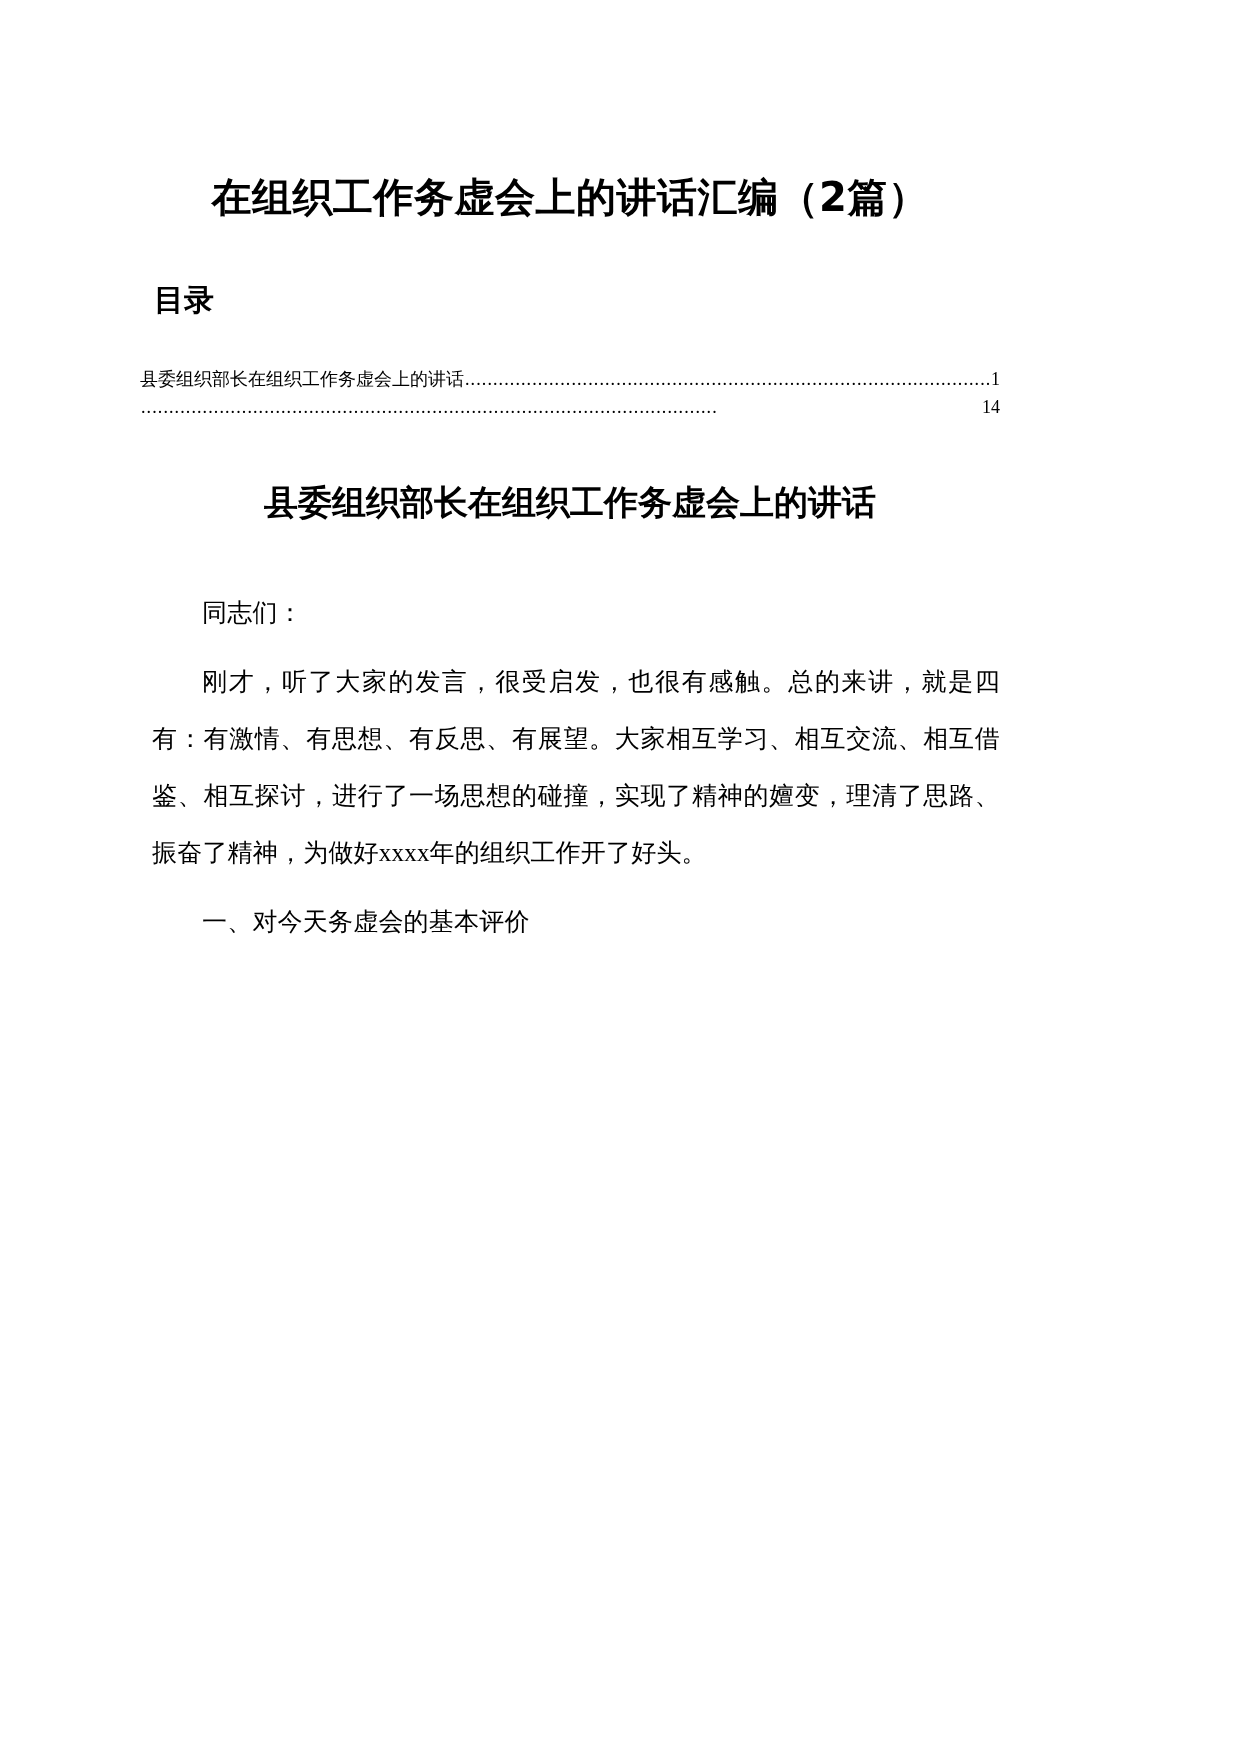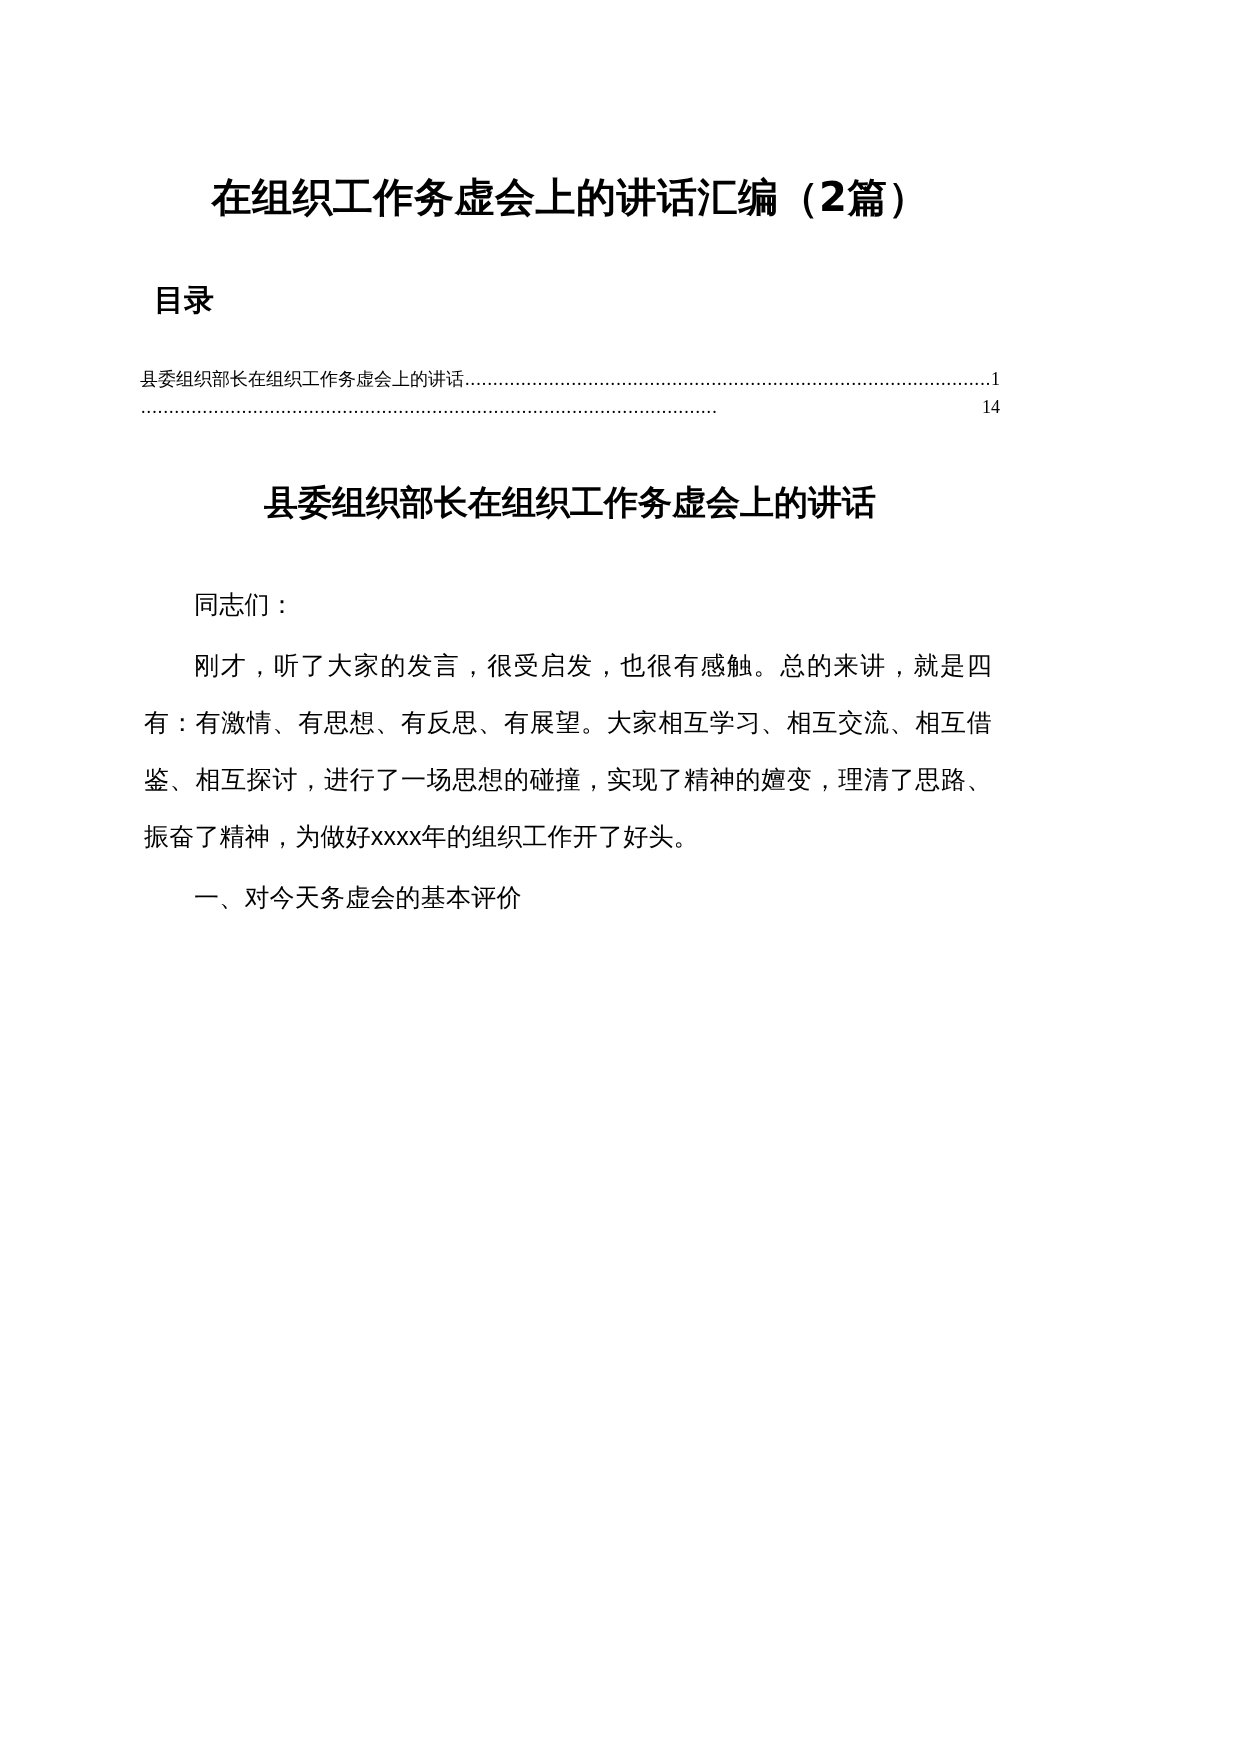--- a/index.html
+++ b/index.html
@@ -94,24 +94,24 @@
     margin: 0;
     padding-top: 58px;
     white-space: nowrap;
   }
 
   
   .body-block {
     padding-top: 48px;
   }
   .para {
-    font-family: Liberation Sans, sans-serif;
+    font-family: Liberation Serif, serif;
     font-size: 25px;
     line-height: 57px;
-    margin: 4px;
+    margin: 12px;
     text-align: justify;
     text-justify: inter-ideograph;
     letter-spacing: 0.2px;
     width: 848px;
   }
   .para.indent {
     text-indent: 2em;
   }
 </style>
 </head>

